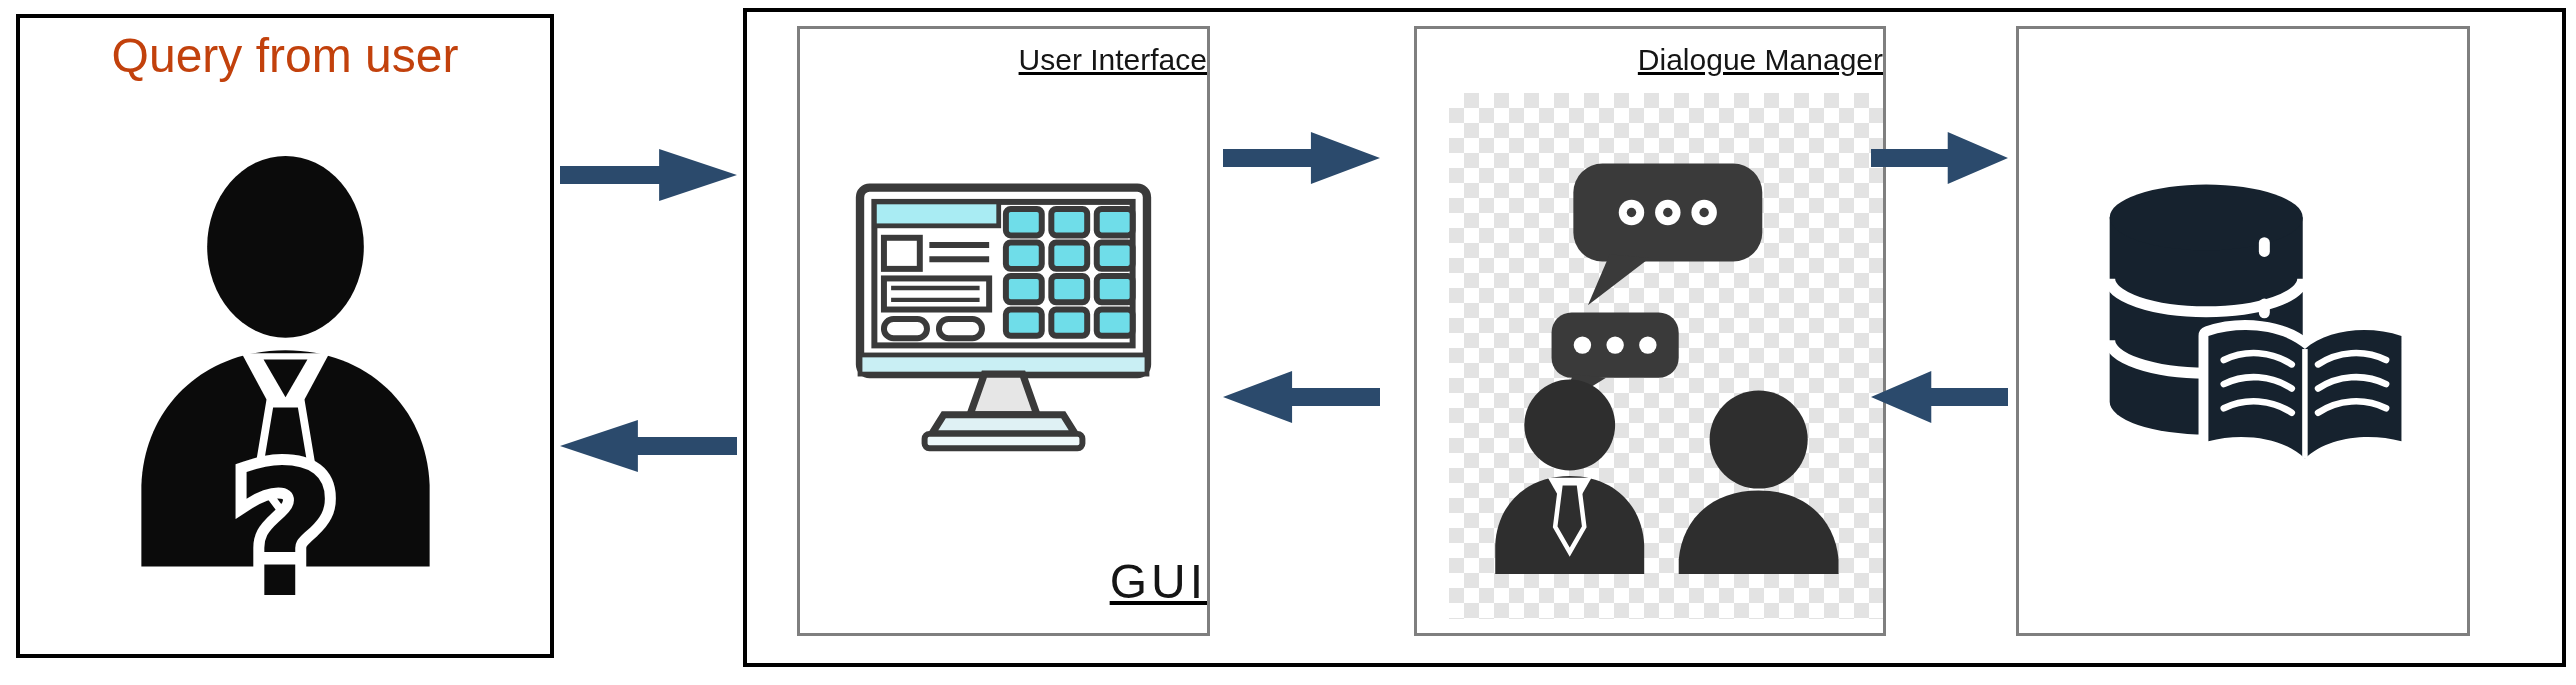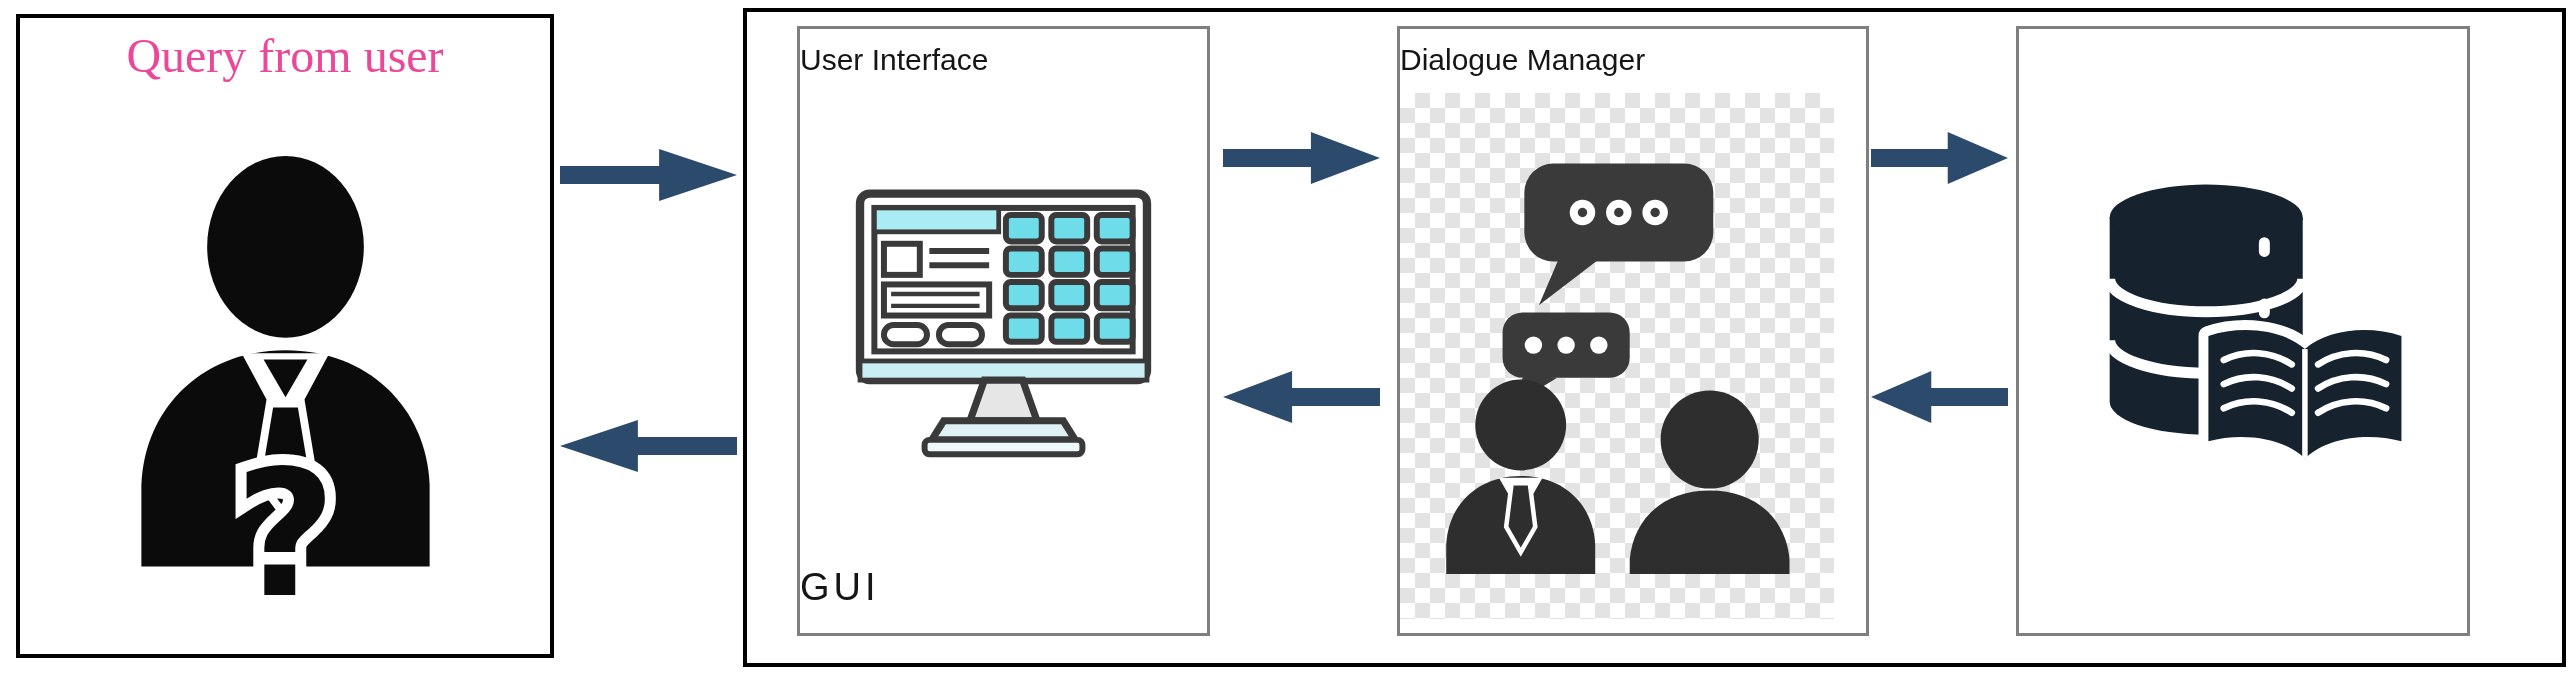--- a/index.html
+++ b/index.html
@@ -16,42 +16,42 @@
 
   .box { position: absolute; background: #fff; }
 
   
   .user-box {
     left: 16px; top: 14px; width: 538px; height: 644px;
     border: 4px solid #000;
     display: flex; flex-direction: column; align-items: center;
   }
   .user-box .title {
-    font-size: 48px; color: #ec4899; margin-top: 10px; white-space: nowrap; font-family: Liberation Serif, serif;
+    font-size: 48px; color: #c2410c; margin-top: 10px; white-space: nowrap;
   }
   .icon-wrap { flex: 1; display: flex; align-items: center; justify-content: center; width: 100%; }
 
   
   .outer-box {
     left: 743px; top: 8px; width: 1823px; height: 659px;
     border: 4px solid #000;
   }
 
   
   .module {
     position: absolute; top: 14px; height: 610px;
     border: 3px solid #7f7f7f; background: #fff;
-    display: flex; flex-direction: column; align-items: flex-start;
+    display: flex; flex-direction: column; align-items: flex-end; text-decoration: underline;
   }
   .module .title { font-size: 30px; color: #151515; margin-top: 14px; white-space: nowrap; }
   #module-ui { left: 50px;  width: 413px; }
-  #module-dm { left: 650px; width: 472px; }
+  #module-dm { left: 667px; width: 472px; }
   #module-kb { left: 1269px; width: 454px; }
 
-  .caption { font-size: 38px; letter-spacing: 4px; color: #151515; margin-bottom: 24px; }
+  .caption { font-size: 48px; letter-spacing: 4px; color: #151515; margin-bottom: 24px; }
 
   
   .checker {
     flex: 1; width: 434px; margin: 16px 0 14px 0;
     background-color: #ffffff;
     background-image:
       linear-gradient(45deg, #e3e3e3 25%, transparent 25%, transparent 75%, #e3e3e3 75%),
       linear-gradient(45deg, #e3e3e3 25%, transparent 25%, transparent 75%, #e3e3e3 75%);
     background-size: 30px 30px;
     background-position: 0 0, 15px 15px;

